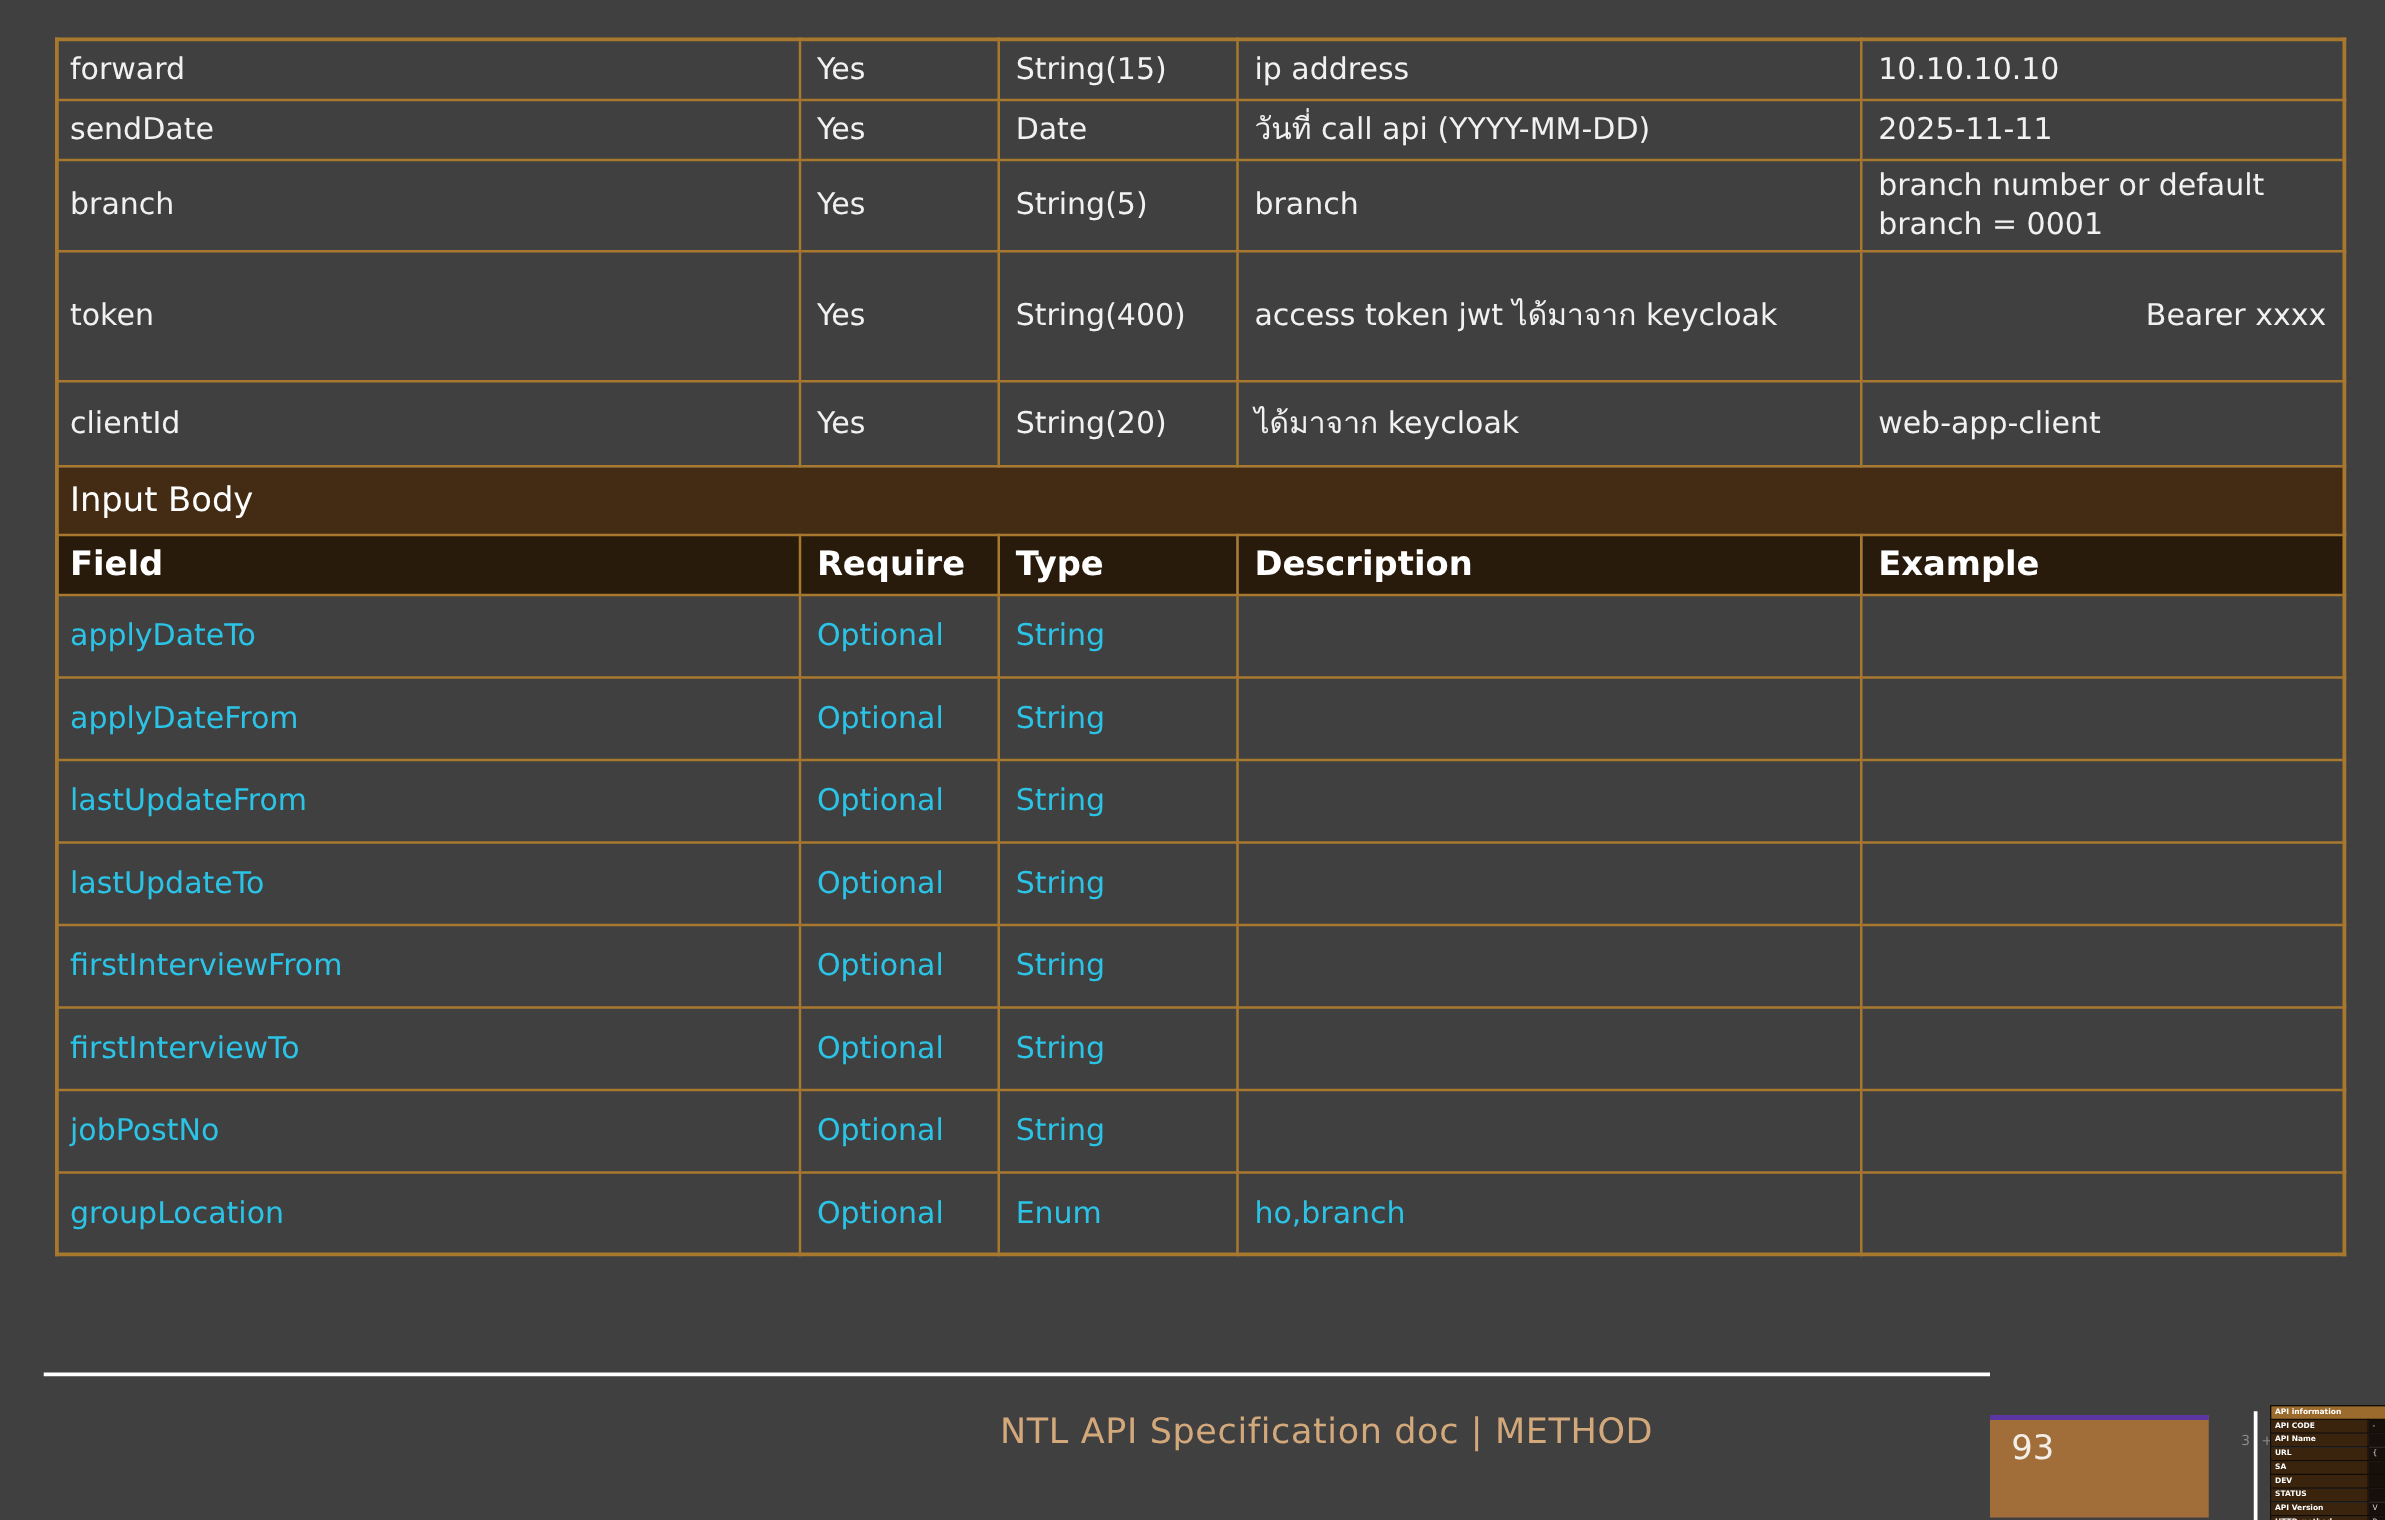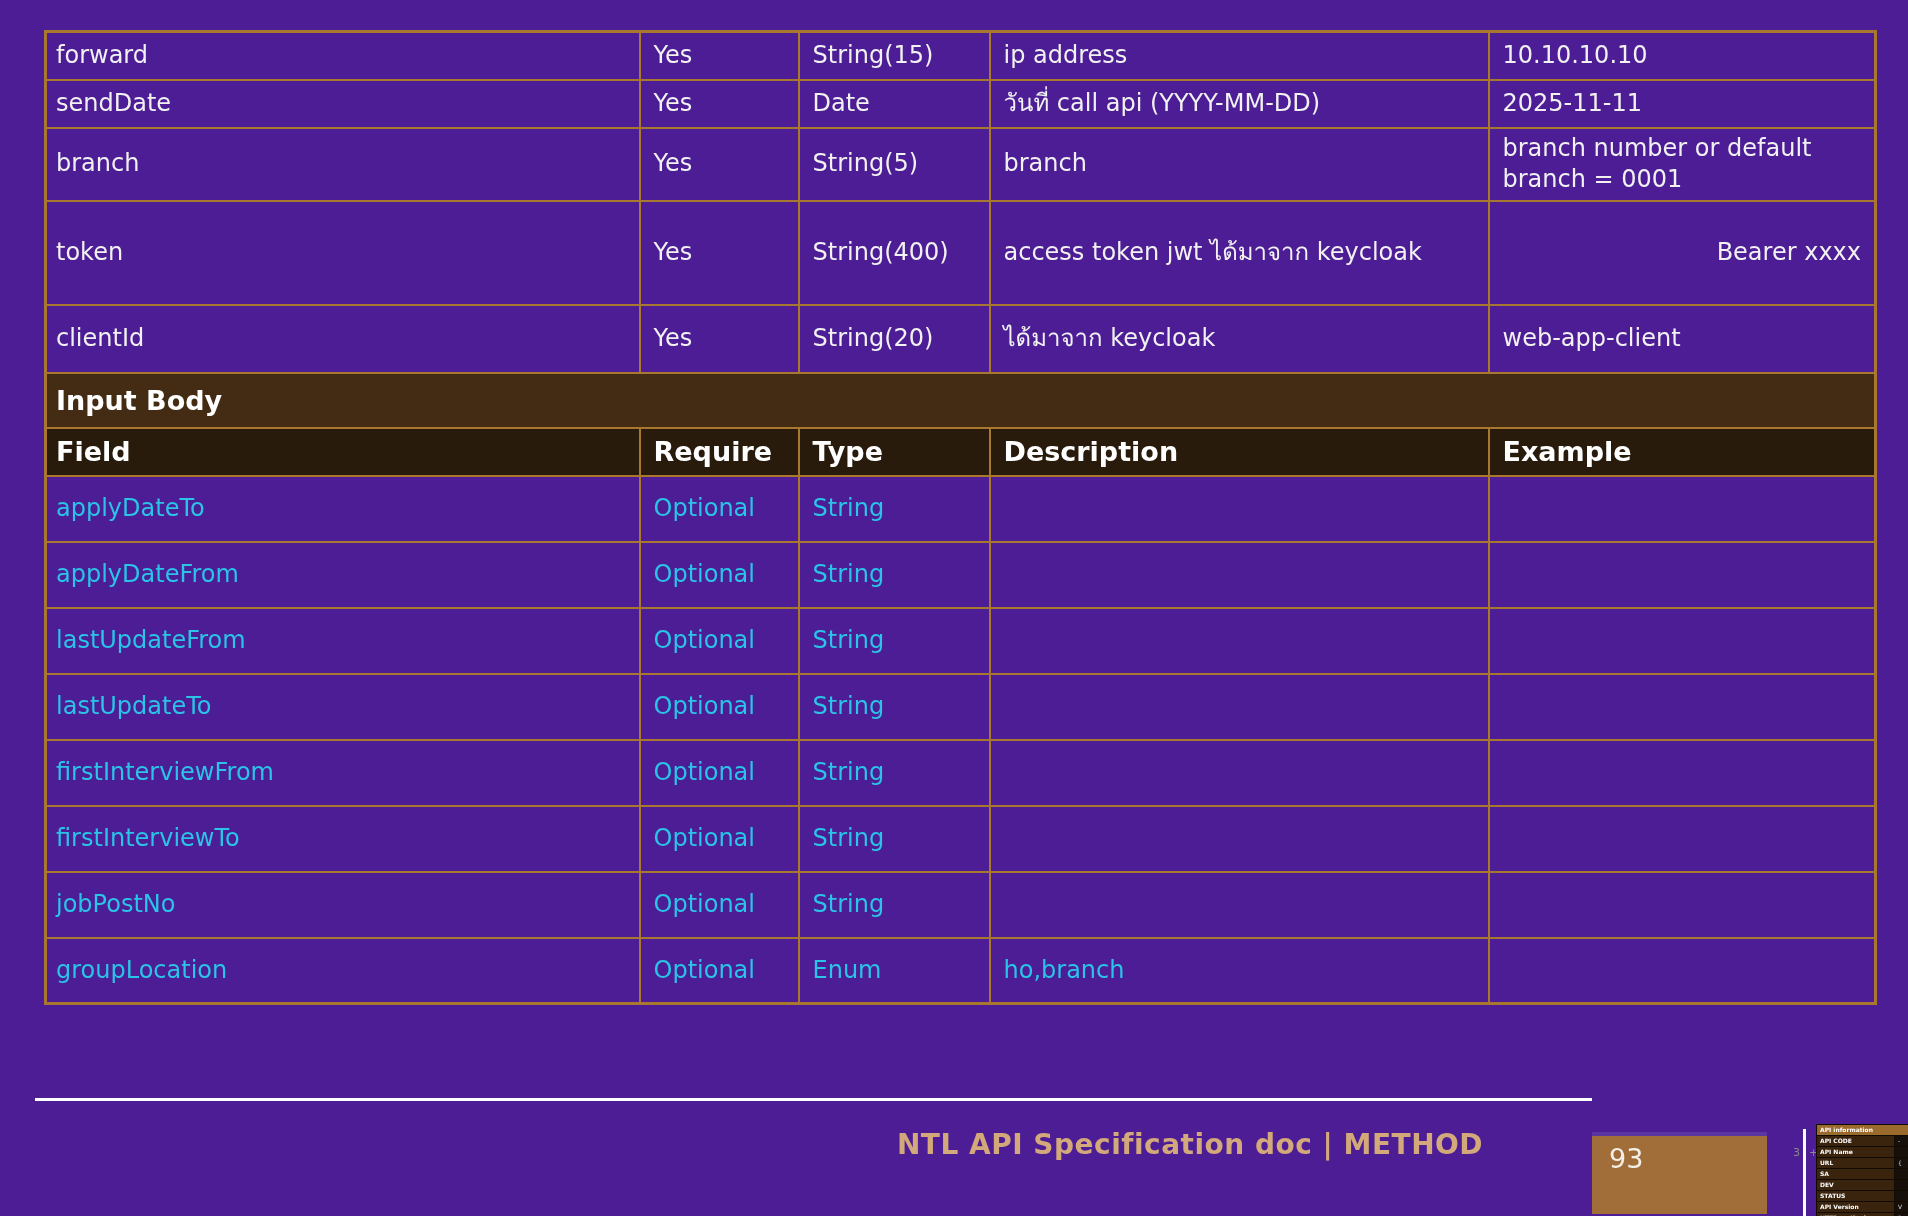--- a/index.html
+++ b/index.html
@@ -9,53 +9,53 @@
     --cyan:#2bc3e6;
     --muted:#9b9b9b;
     --txt:#f1f1f1;
     --footer-tan:#d3a87b;
     --pagebox:#a16e3a;
     --accent-purple:#5b35a2;
   }
   html,body{margin:0;padding:0;background:#000;}
   body{width:1908px;height:1216px;overflow:hidden;
        font-family:"DejaVu Sans","Liberation Sans",sans-serif;}
-  .screen{position:relative;width:1908px;height:1216px;background:#4c1d95;overflow:hidden;}
+  .screen{position:relative;width:1908px;height:1216px;background:#404040;overflow:hidden;}
 
   
   table.spec{
     position:absolute;left:44px;top:30px;width:1830px;
     border-collapse:collapse;table-layout:fixed;
     border:3px solid var(--bd);
   }
   table.spec td{
     border:2px solid var(--bd);
     color:var(--txt);
     font-size:24px;line-height:1.32;
     padding:4px 13px;vertical-align:middle;
     overflow:hidden;word-wrap:break-word;
   }
   table.spec td.c-field{padding-left:9px;}
   tr.section-row td{
     background:var(--section-bg);
-    font-weight:bold;font-size:27px;color:#fff;
+    font-weight:normal;font-size:27px;color:#fff;
     padding-left:9px;
   }
   tr.colhdr-row td{
     background:var(--colhdr-bg);
     font-weight:bold;font-size:27px;color:#fff;
   }
   tr.body-row td{color:var(--cyan);}
   td.muted{color:var(--muted);text-align:right;}
 
   
   .footer-divider{position:absolute;left:35px;top:1098px;width:1557px;height:3px;background:#ffffff;}
   .footer-title{
     position:absolute;left:800px;top:1128px;width:780px;
-    text-align:center;font-size:28px;font-weight:bold;color:var(--footer-tan);
+    text-align:left;font-size:28px;font-weight:normal;color:var(--footer-tan);
     letter-spacing:0.5px;
   }
   .page-box{
     position:absolute;left:1592px;top:1132px;width:175px;height:82px;
     background:var(--pagebox);border-top:4px solid var(--accent-purple);
     box-sizing:border-box;
   }
   .page-num{position:absolute;left:17px;top:7px;font-size:27px;color:#f3efe7;}
 
   

